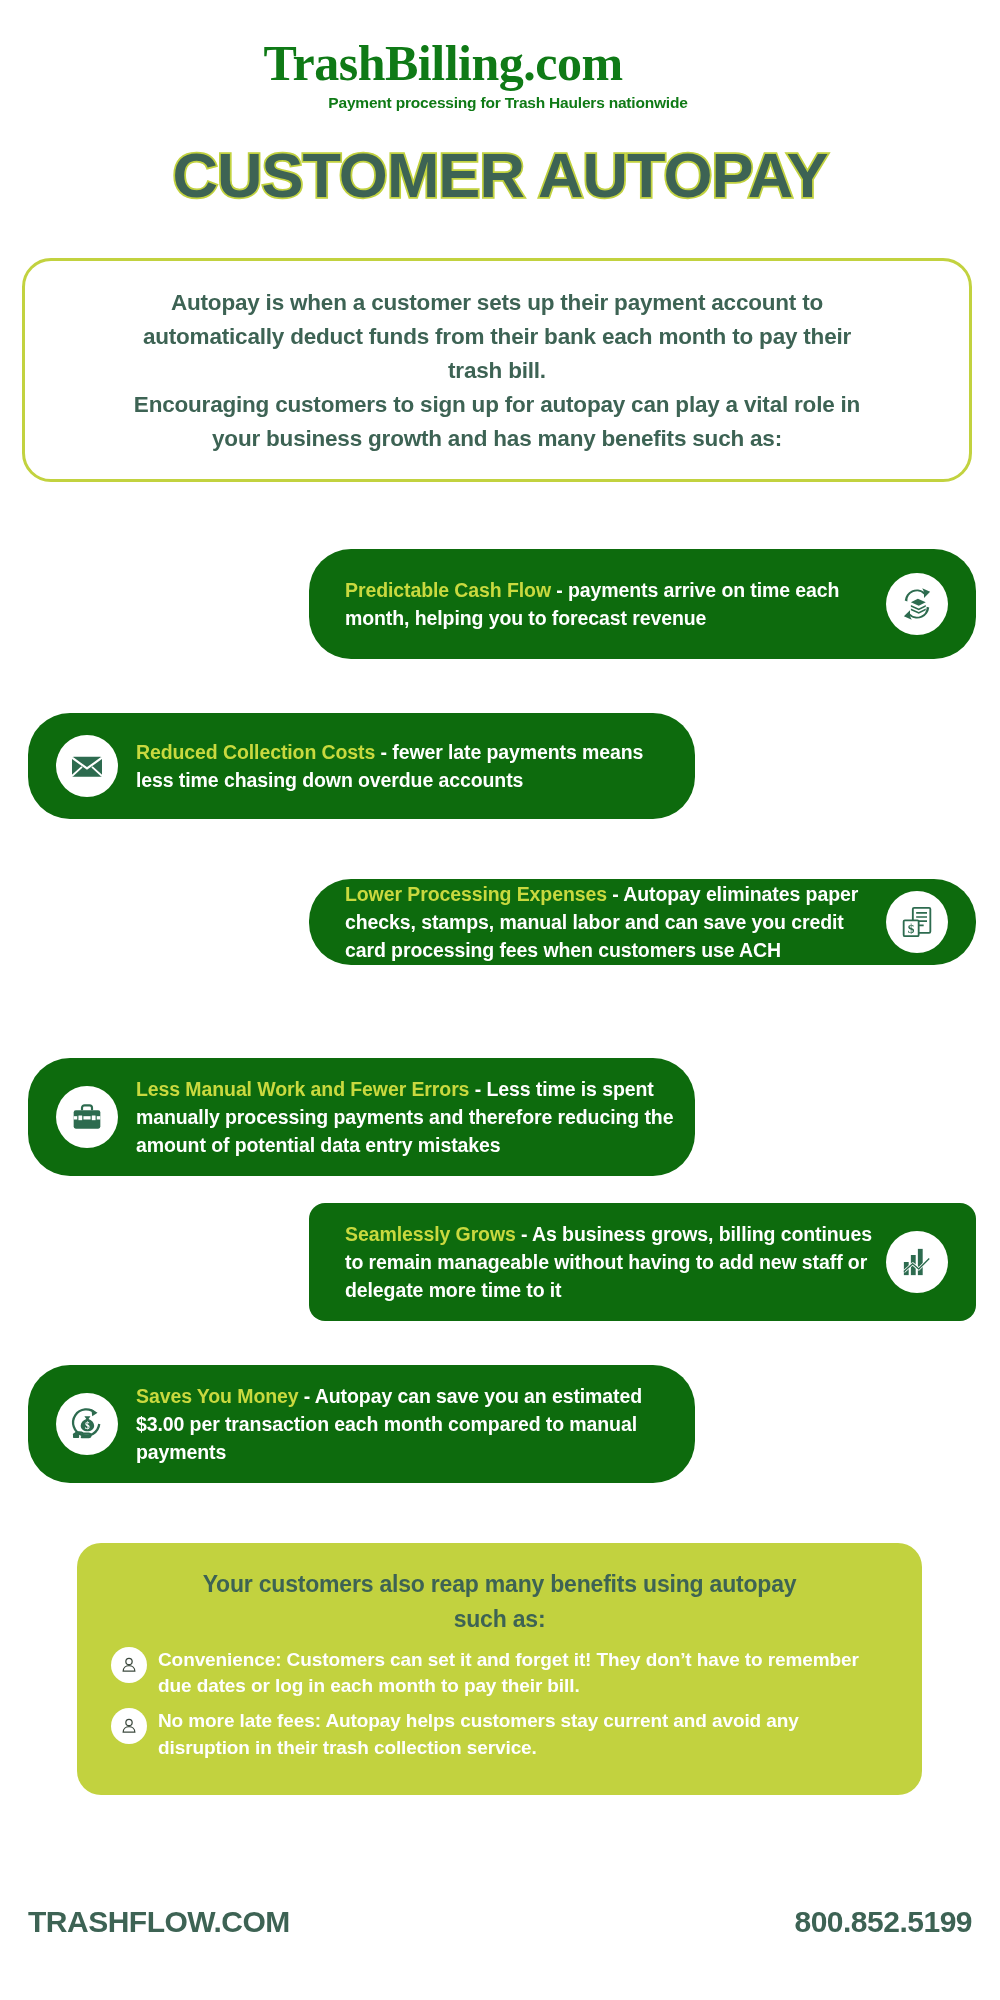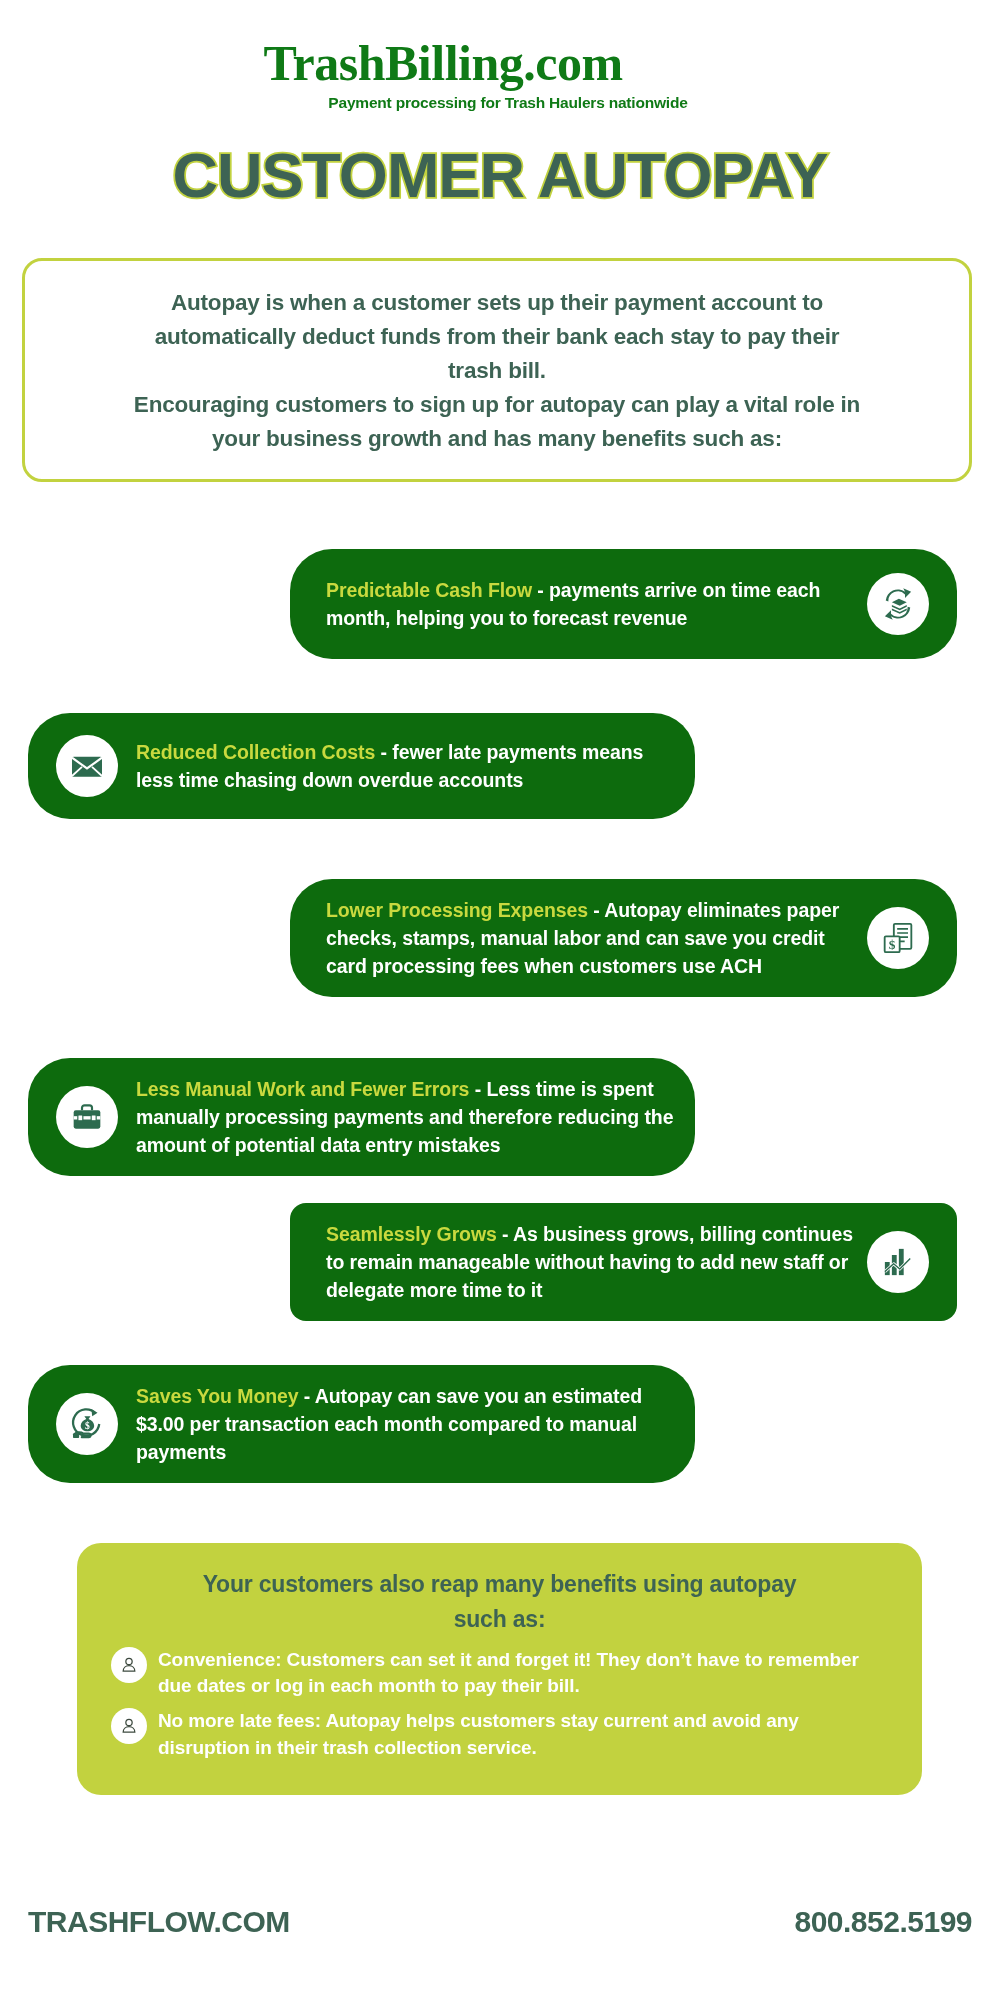--- a/index.html
+++ b/index.html
@@ -47,21 +47,21 @@
     paint-order:stroke fill;
   }
 
   
   .intro-box{
     position:absolute;
     left:22px;top:258px;
     width:950px;
     box-sizing:border-box;
     border:3px solid #c2d23f;
-    border-radius:20px;
+    border-radius:29px;
     padding:26px 36px 24px 36px;
     background:#ffffff;
   }
   .intro-line{
     text-align:center;
     font-weight:bold;
     font-size:22.5px;
     line-height:1.42;
     color:#3d6354;
     letter-spacing:-0.2px;
@@ -70,21 +70,21 @@
 
   
   .card{
     position:absolute;
     background:#0d6b0d;
     border-radius:42px;
     display:flex;
     align-items:center;
     box-sizing:border-box;
   }
-  .card.right{ left:290px; width:667px; }
+  .card.right{ left:309px; width:667px; }
   .card.left{ left:28px; width:667px; }
 
   .card .txt{
     font-weight:bold;
     font-size:19.5px;
     line-height:1.45;
     color:#ffffff;
     letter-spacing:-0.1px;
   }
   .card.right .txt{ padding:0 6px 0 36px; flex:1; }
@@ -161,21 +161,21 @@
 
 <div class="logo-block">
   <span class="logo-word">TrashBilling.com</span>
   <span class="logo-tag">Payment processing for Trash Haulers nationwide</span>
 </div>
 
 <div class="main-title">CUSTOMER AUTOPAY</div>
 
 <div class="intro-box">
   <div class="intro-line">Autopay is when a customer sets up their payment account to</div>
-  <div class="intro-line">automatically deduct funds from their bank each stay to pay their</div>
+  <div class="intro-line">automatically deduct funds from their bank each month to pay their</div>
   <div class="intro-line">trash bill.</div>
   <div class="intro-line">Encouraging customers to sign up for autopay can play a vital role in</div>
   <div class="intro-line">your business growth and has many benefits such as:</div>
 </div>
 
 <div class="card right" style="top:549px;height:110px;">
   <div class="txt">
     <span class="hl">Predictable Cash Flow</span><span> - payments arrive on time each month, helping you to forecast revenue</span>
   </div>
   <div class="icon-circle">
@@ -197,21 +197,21 @@
       <rect x="6" y="13" width="36" height="24" rx="2" fill="#2d6b4f"></rect>
       <path d="M6 14 L24 27 L42 14" fill="none" stroke="#ffffff" stroke-width="2.6"></path>
       <path d="M6 36 L18 25 M42 36 L30 25" fill="none" stroke="#ffffff" stroke-width="2.2"></path>
     </svg>
   </div>
   <div class="txt">
     <span class="hl">Reduced Collection Costs</span><span> - fewer late payments means less time chasing down overdue accounts</span>
   </div>
 </div>
 
-<div class="card right" style="top:879px;height:118px;">
+<div class="card right" style="top:879px;height:86px;">
   <div class="txt">
     <span class="hl">Lower Processing Expenses</span><span> - Autopay eliminates paper checks, stamps, manual labor and can save you credit card processing fees when customers use ACH</span>
   </div>
   <div class="icon-circle">
     <svg width="40" height="40" viewBox="0 0 48 48" aria-hidden="true">
       <rect x="19" y="7" width="21" height="30" rx="1.5" fill="none" stroke="#2d6b4f" stroke-width="2.2"></rect>
       <path d="M23 13 H36 M23 18 H36 M23 23 H36 M23 28 H32" stroke="#2d6b4f" stroke-width="2"></path>
       <rect x="8" y="22" width="18" height="19" rx="1.5" fill="#ffffff" stroke="#2d6b4f" stroke-width="2.2"></rect>
       <text x="17" y="37" font-family="Liberation Serif, serif" font-size="16" font-weight="bold" fill="#2d6b4f" text-anchor="middle">$</text>
     </svg>

